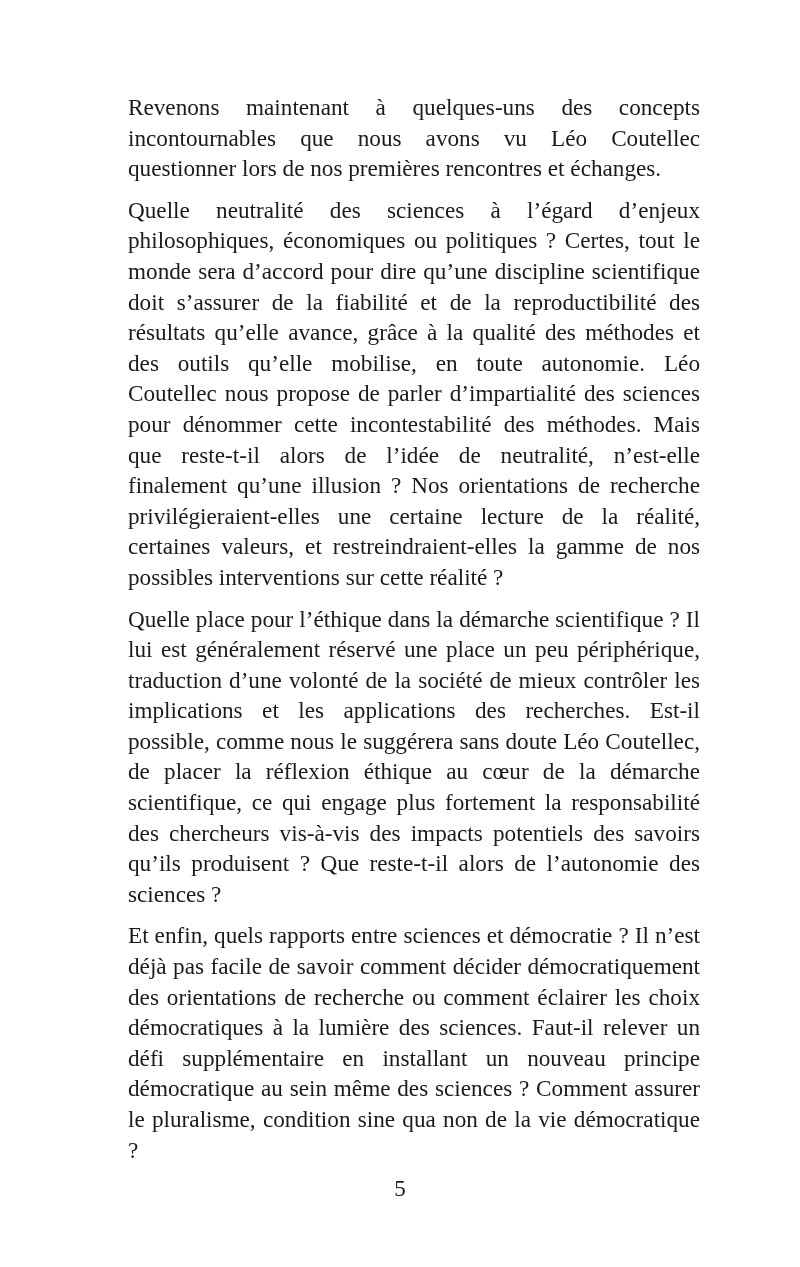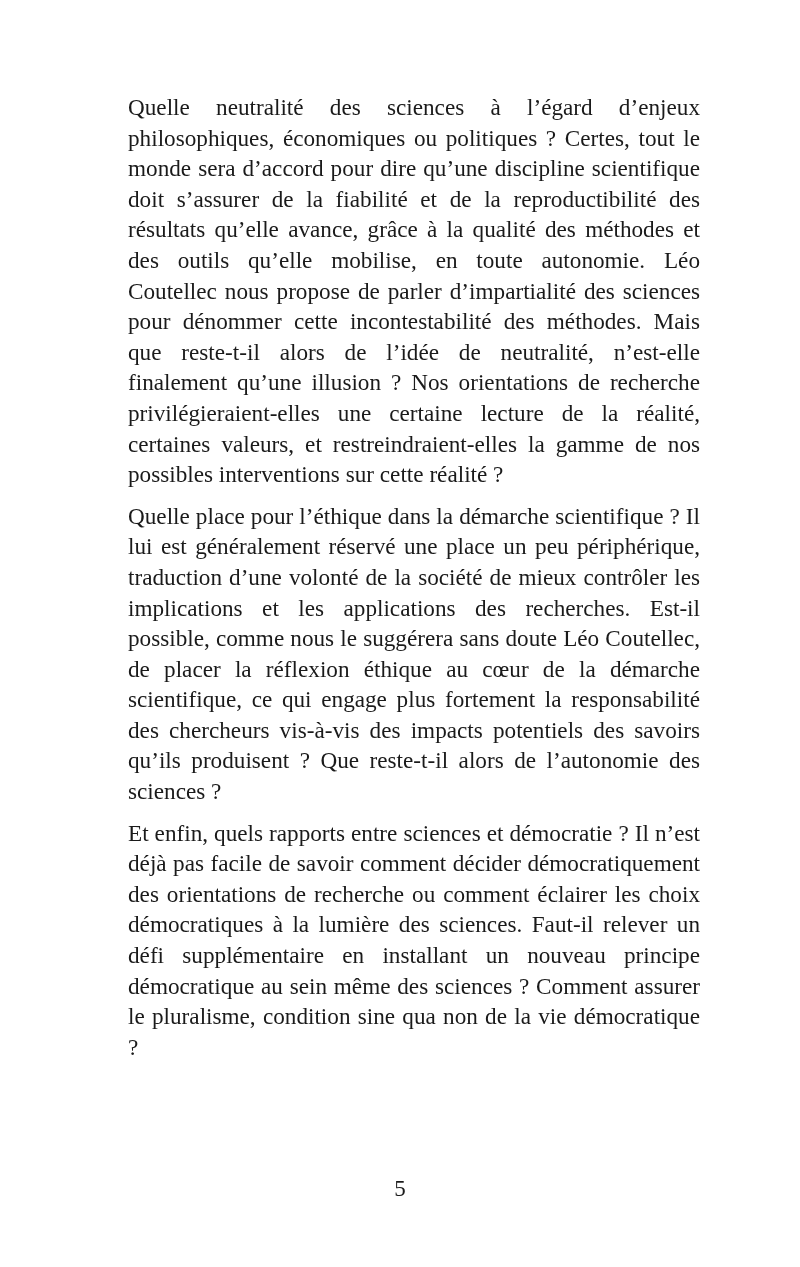--- a/index.html
+++ b/index.html
@@ -36,18 +36,19 @@
       top: 1174px;
       text-align: center;
       font-size: 23px;
       line-height: 30px;
     }
   </style>
 </head>
 <body>
 
 <div class="page-body">
+  <p class="para">Revenons maintenant à quelques-uns des concepts incontournables que nous avons vu Léo Coutellec questionner lors de nos premières rencontres et échanges.</p>
   <p class="para">Quelle neutralité des sciences à l’égard d’enjeux philosophiques, économiques ou politiques ? Certes, tout le monde sera d’accord pour dire qu’une discipline scientifique doit s’assurer de la fiabilité et de la reproductibilité des résultats qu’elle avance, grâce à la qualité des méthodes et des outils qu’elle mobilise, en toute autonomie. Léo Coutellec nous propose de parler d’impartialité des sciences pour dénommer cette incontestabilité des méthodes. Mais que reste-t-il alors de l’idée de neutralité, n’est-elle finalement qu’une illusion ? Nos orientations de recherche privilégieraient-elles une certaine lecture de la réalité, certaines valeurs, et restreindraient-elles la gamme de nos possibles interventions sur cette réalité ?</p>
   <p class="para">Quelle place pour l’éthique dans la démarche scientifique ? Il lui est généralement réservé une place un peu périphérique, traduction d’une volonté de la société de mieux contrôler les implications et les applications des recherches. Est-il possible, comme nous le suggérera sans doute Léo Coutellec, de placer la réflexion éthique au cœur de la démarche scientifique, ce qui engage plus fortement la responsabilité des chercheurs vis-à-vis des impacts potentiels des savoirs qu’ils produisent ? Que reste-t-il alors de l’autonomie des sciences ?</p>
   <p class="para">Et enfin, quels rapports entre sciences et démocratie ? Il n’est déjà pas facile de savoir comment décider démocratiquement des orientations de recherche ou comment éclairer les choix démocratiques à la lumière des sciences. Faut-il relever un défi supplémentaire en installant un nouveau principe démocratique au sein même des sciences ? Comment assurer le pluralisme, condition sine qua non de la vie démocratique ?</p>
 </div>
 
 <div class="page-number">5</div>
 
 </body></html>

